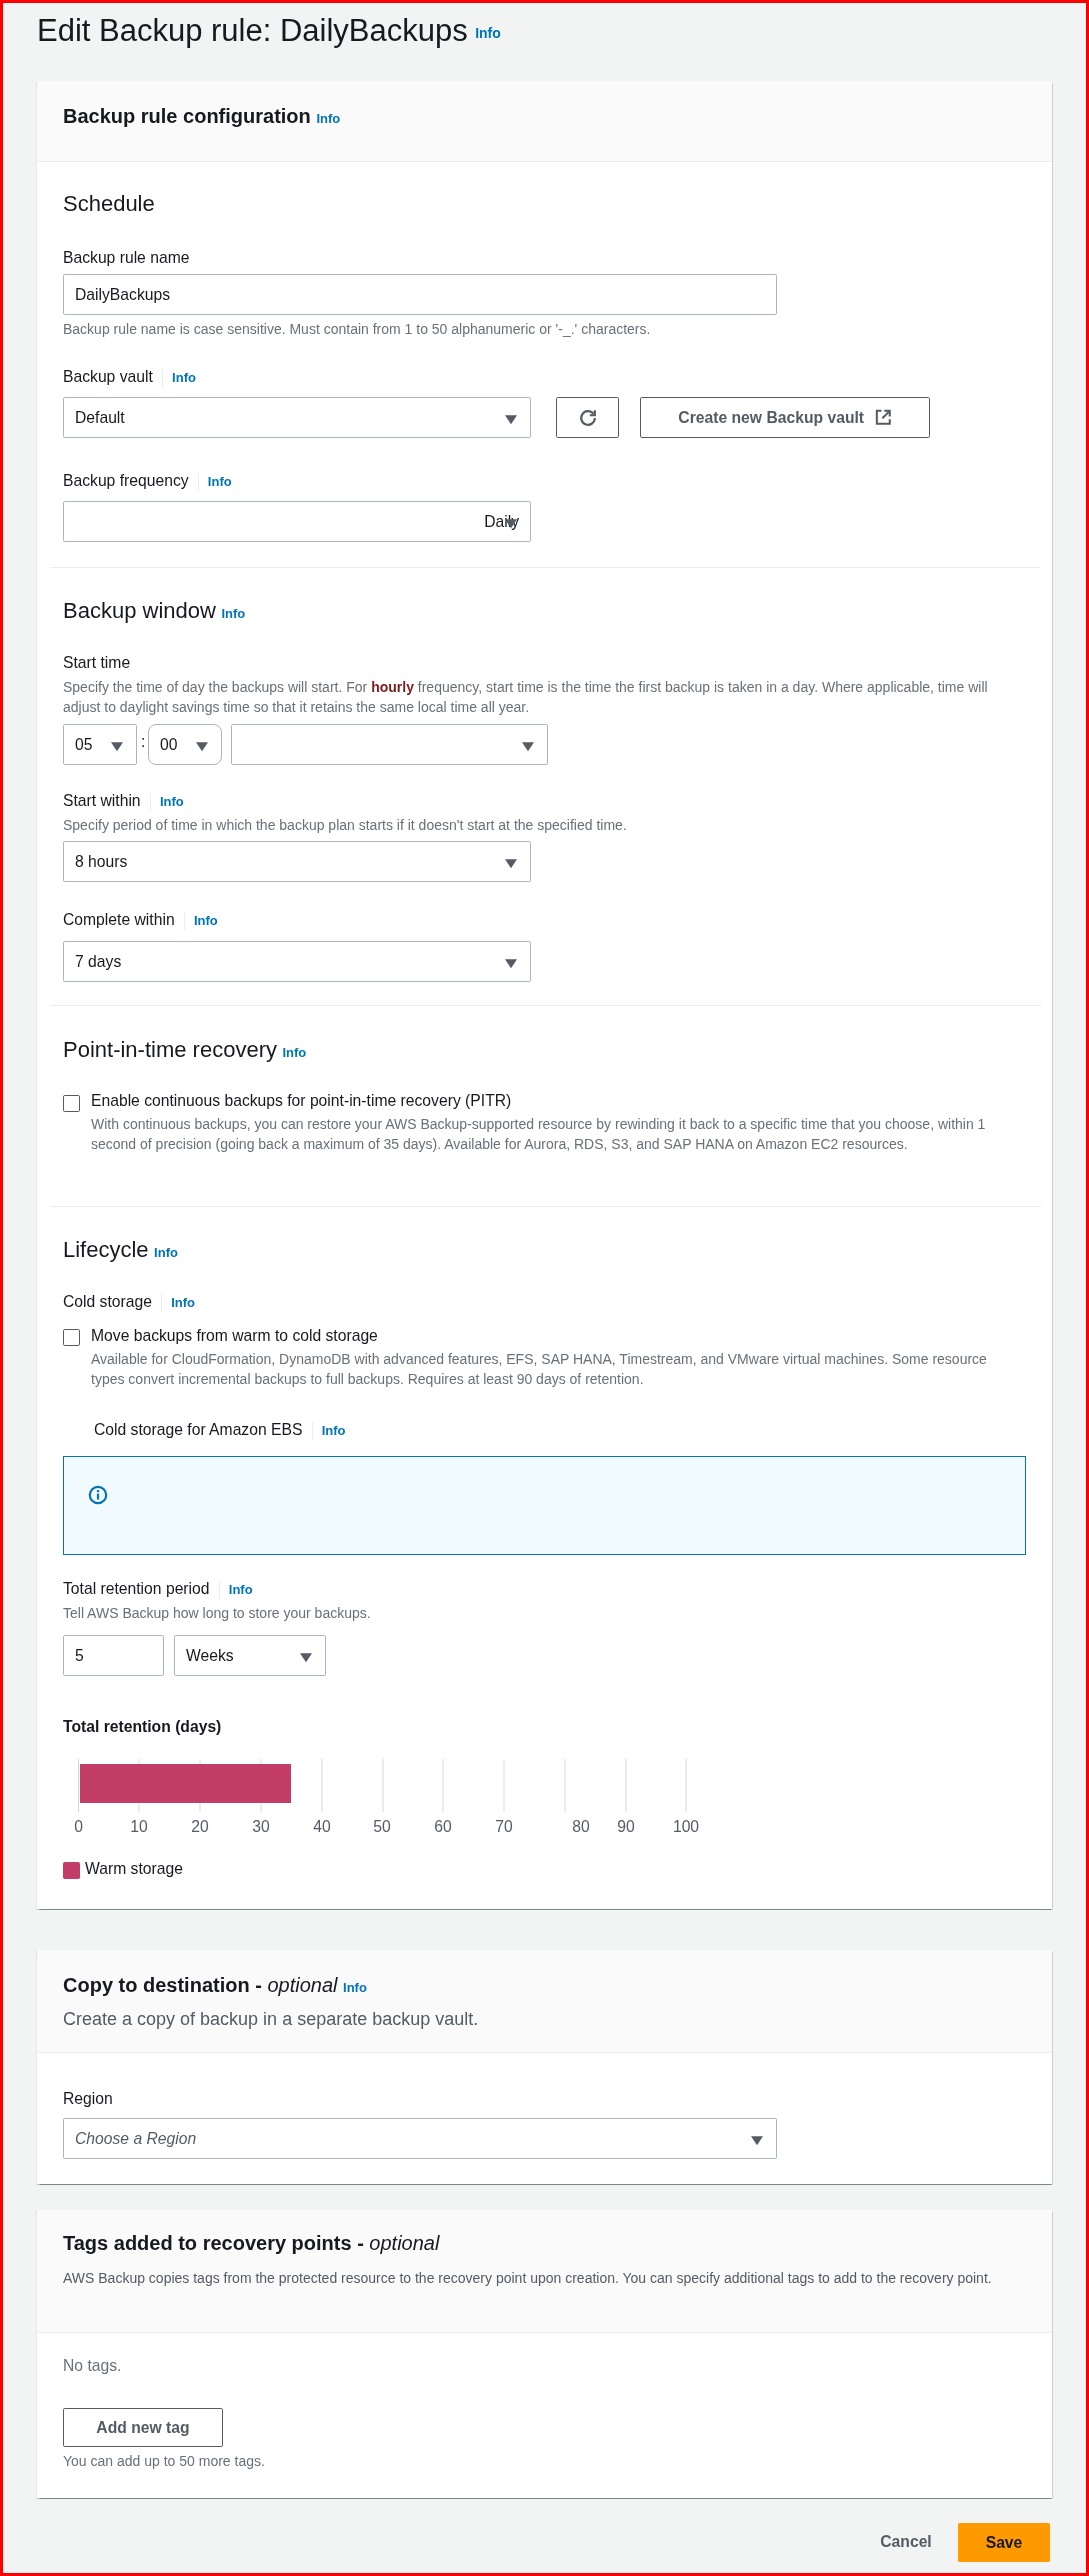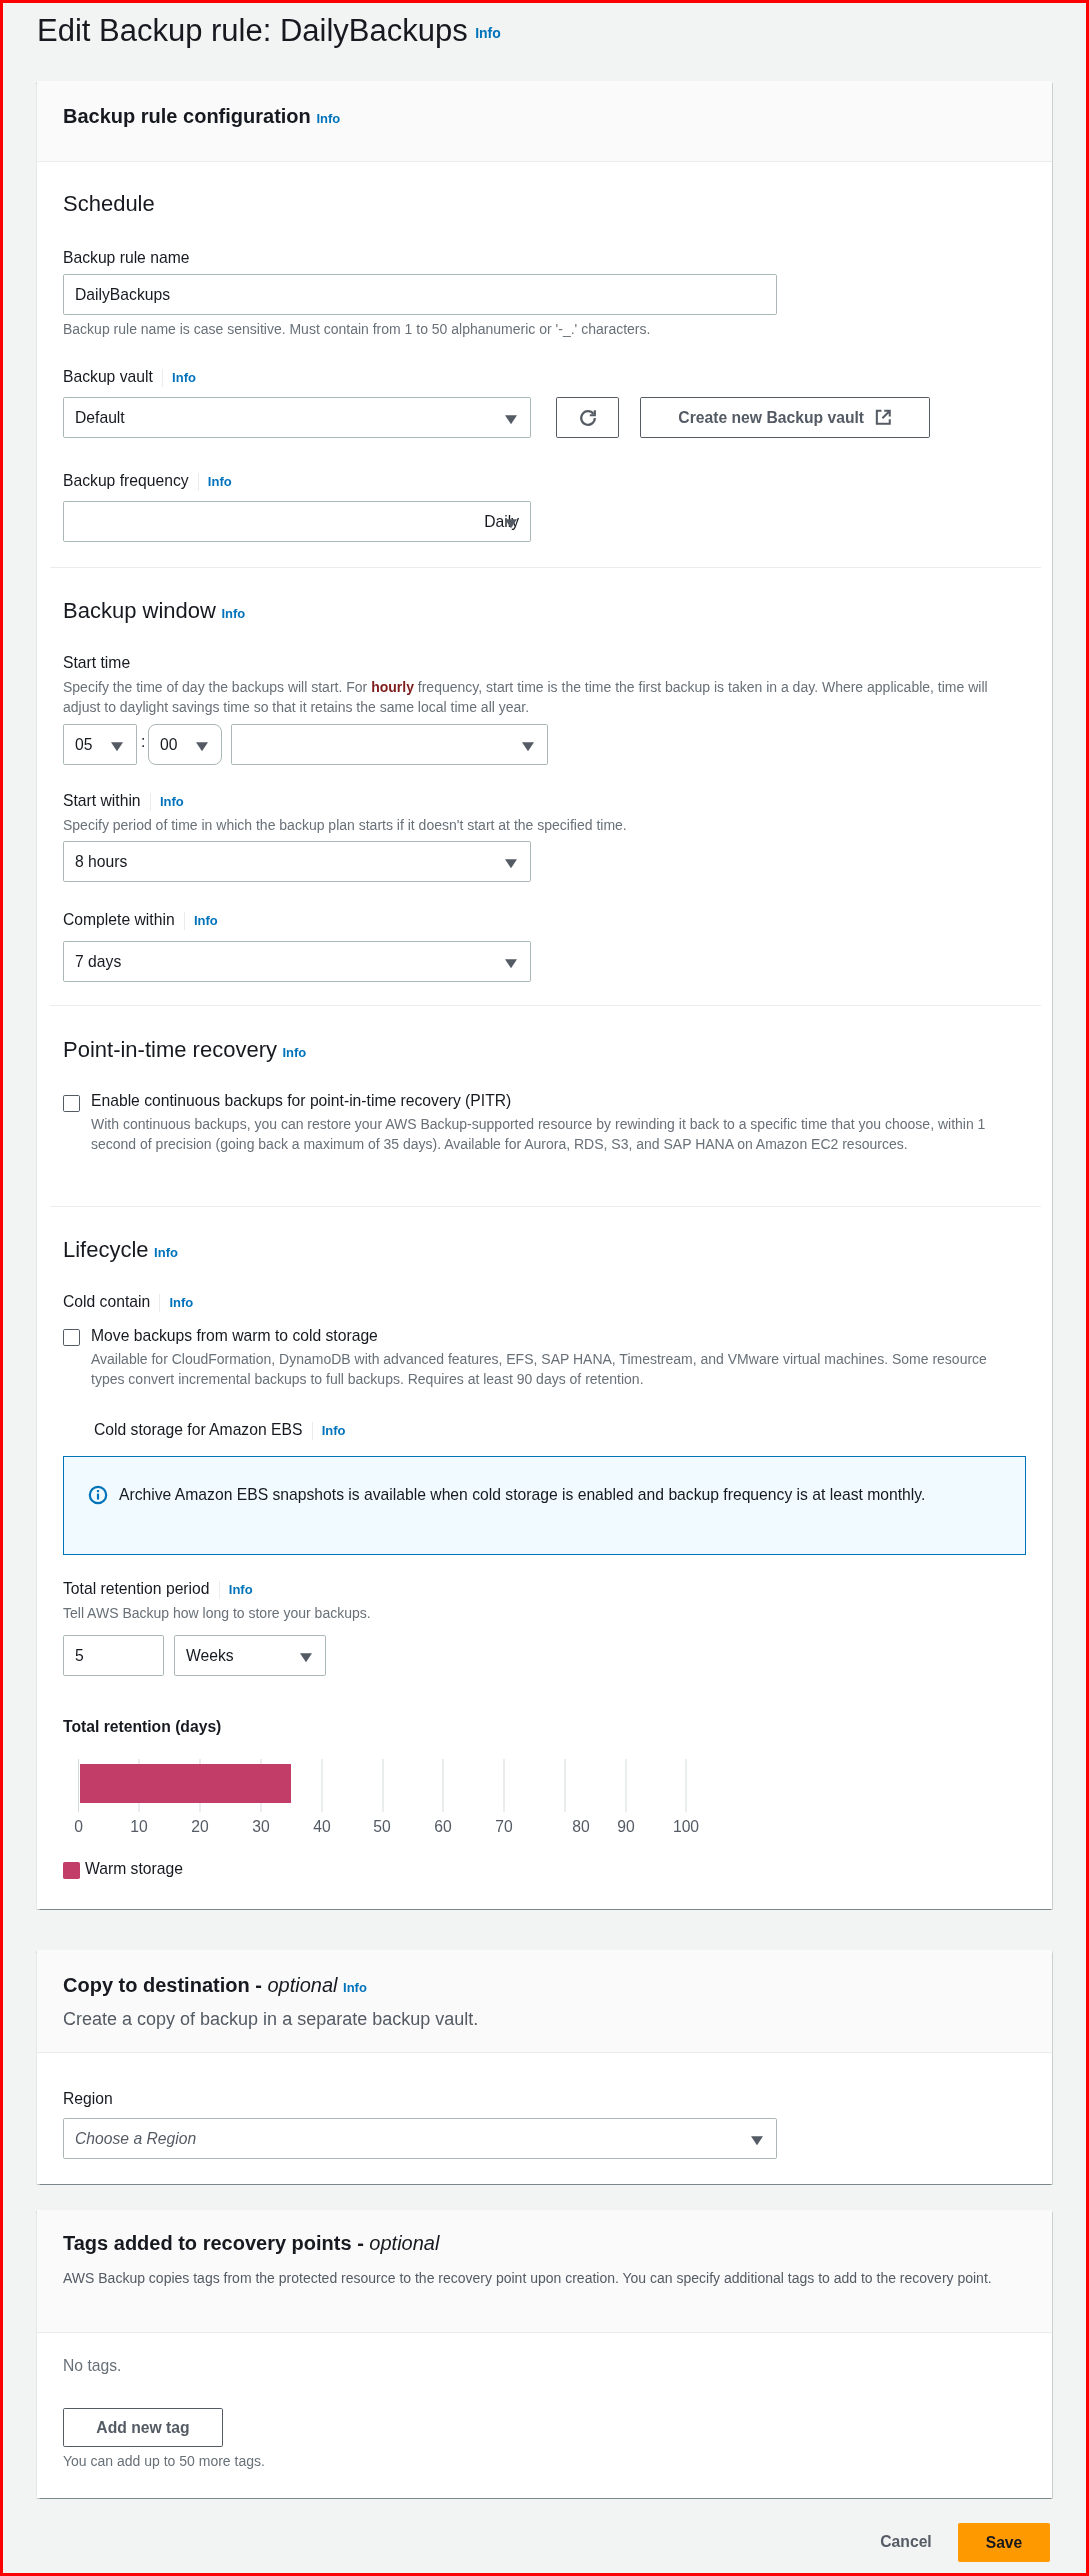--- a/index.html
+++ b/index.html
@@ -171,33 +171,32 @@
       <div class="divider" style="left:-13px;top:924px;"></div>
 
       <div class="abs section-title" style="left:0;top:956px;"><span>Point-in-time recovery</span><span class="info">Info</span></div>
       <div class="checkbox" style="left:0;top:1014px;"></div>
       <div class="abs cb-label" style="left:28px;top:1011px;">Enable continuous backups for point-in-time recovery (PITR)</div>
       <div class="abs hint" style="left:28px;top:1033px;width:930px;">With continuous backups, you can restore your AWS Backup-supported resource by rewinding it back to a specific time that you choose, within 1 second of precision (going back a maximum of 35 days). Available for Aurora, RDS, S3, and SAP HANA on Amazon EC2 resources.</div>
 
       <div class="divider" style="left:-13px;top:1125px;"></div>
 
       <div class="abs section-title" style="left:0;top:1156px;"><span>Lifecycle</span><span class="info">Info</span></div>
-      <div class="abs label" style="left:0;top:1212px;"><span>Cold contain</span><span class="sep"></span><span class="info">Info</span></div>
+      <div class="abs label" style="left:0;top:1212px;"><span>Cold storage</span><span class="sep"></span><span class="info">Info</span></div>
       <div class="checkbox" style="left:0;top:1248px;"></div>
       <div class="abs cb-label" style="left:28px;top:1246px;">Move backups from warm to cold storage</div>
       <div class="abs hint" style="left:28px;top:1268px;width:930px;">Available for CloudFormation, DynamoDB with advanced features, EFS, SAP HANA, Timestream, and VMware virtual machines. Some resource types convert incremental backups to full backups. Requires at least 90 days of retention.</div>
 
       <div class="abs label" style="left:15px;top:1340px;margin-left:16px;"><span>Cold storage for Amazon EBS</span><span class="sep"></span><span class="info">Info</span></div>
       <div class="alert" style="left:0;top:1375px;width:963px;height:99px;">
         <svg class="icon" width="20" height="20" viewBox="0 0 22 22">
             <circle cx="11" cy="11" r="9" fill="none" stroke="#0073bb" stroke-width="2.4"></circle>
             <rect x="9.8" y="9.5" width="2.4" height="6.5" fill="#0073bb"></rect>
             <rect x="9.8" y="5.5" width="2.4" height="2.4" fill="#0073bb"></rect>
           </svg>
-        <div class="txt">Archive Amazon EBS snapshots is available when cold storage is enabled and backup frequency is at least monthly.</div>
       </div>
 
       <div class="abs label" style="left:0;top:1499px;"><span>Total retention period</span><span class="sep"></span><span class="info">Info</span></div>
       <div class="abs hint" style="left:0;top:1522px;white-space:nowrap;">Tell AWS Backup how long to store your backups.</div>
       <div class="input" style="left:0;top:1554px;width:101px;">
           <span>5</span>
         </div>
       <div class="select" style="left:111px;top:1554px;width:152px;">
           <span>Weeks</span>
           <span class="caret"></span>

